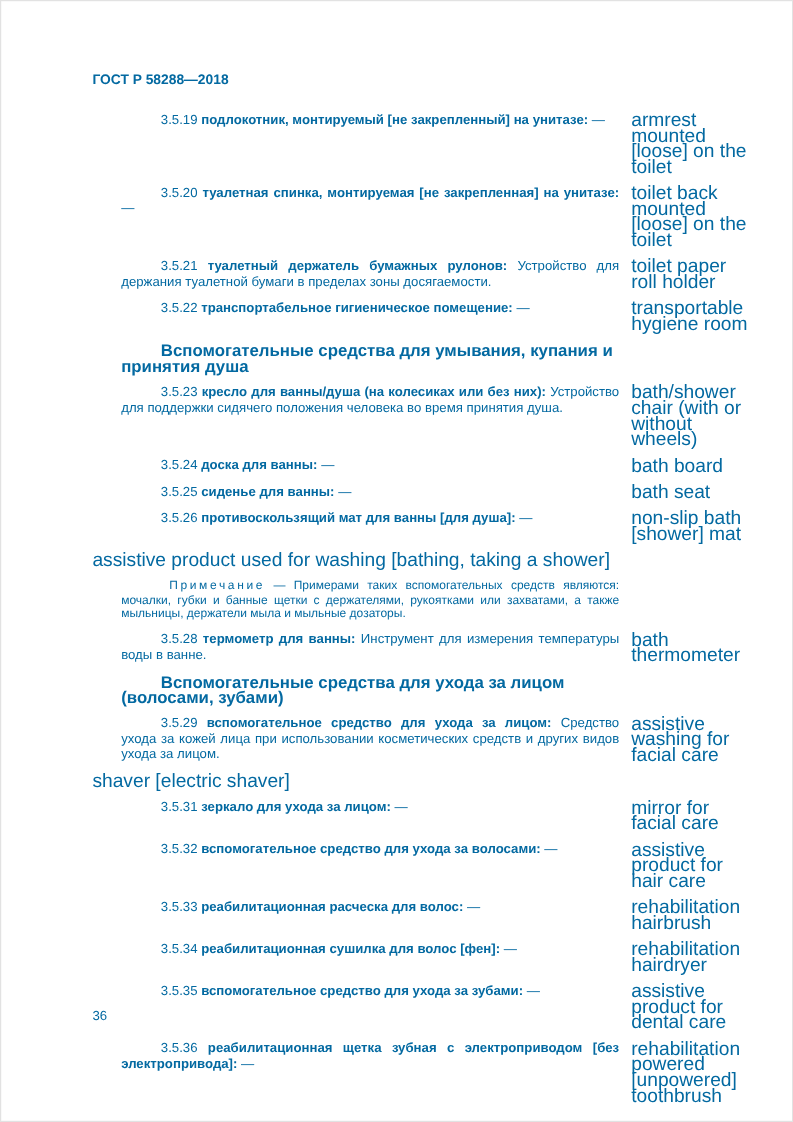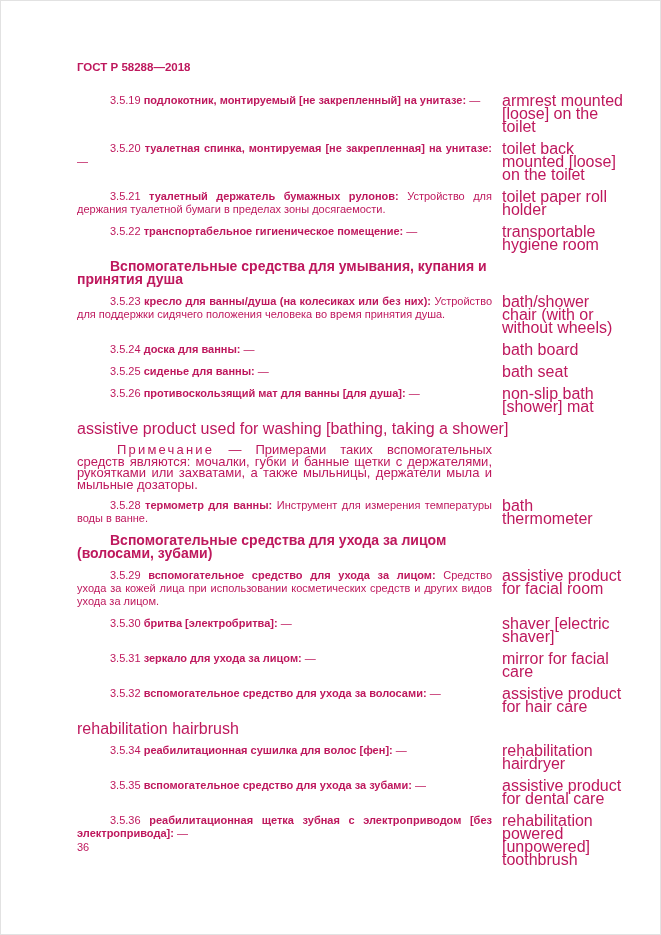--- a/index.html
+++ b/index.html
@@ -6,21 +6,21 @@
   html, body {
     margin: 0; padding: 0;
     background: #ffffff;
   }
   .page {
     position: relative;
     width: 661px; height: 935px;
     background: #ffffff;
     border: 1px solid #e2e2e2;
     font-family: "Liberation Sans", sans-serif;
-    color: #be185d;
+    color: #0369a1;
     overflow: hidden;
   }
   .standard-ref {
     position: absolute;
     top: 60px; left: 76px;
     font-size: 11.5px;
     font-weight: bold;
   }
   .entries {
     position: absolute;
@@ -28,20 +28,21 @@
     width: 546px;
   }
   .row {
     display: flex;
     gap: 10px;
     margin-bottom: 9px;
   }
   .main-col {
     flex: 0 0 415px;
     width: 415px;
+    margin-left: 24px;
   }
   p.main {
     margin: 0;
     font-size: 11px;
     line-height: 13px;
     text-align: justify;
     text-indent: 33px;
   }
   .term { font-weight: bold; }
   .eng-col {
@@ -52,21 +53,21 @@
   .row-heading { margin-top: 6px; }
   p.heading {
     margin: 0;
     font-size: 14px;
     line-height: 13px;
     font-weight: bold;
     text-indent: 33px;
   }
   p.note {
     margin: 0;
-    font-size: 13px;
+    font-size: 10px;
     line-height: 11.5px;
     text-align: justify;
     text-indent: 40px;
   }
   .note-label { letter-spacing: 2.2px; }
   .page-number {
     position: absolute;
     left: 76px; top: 840px;
     font-size: 11px;
   }
@@ -161,45 +162,45 @@
   <div class="row row-heading">
     <div class="main-col">
       <p class="heading">Вспомогательные средства для ухода за лицом (волосами, зубами)</p>
     </div>
   </div>
 
   <div class="row">
     <div class="main-col">
       <p class="main"><span class="num">3.5.29</span> <span class="term">вспомогательное средство для ухода за лицом:</span> <span class="def">Средство ухода за кожей лица при использовании косметических средств и других видов ухода за лицом.</span></p>
     </div>
-    <div class="eng-col">assistive product for facial room</div>
-  </div>
-
-  <div class="row">
-    <div class="main-col">
-      <p class="main"><span class="num">3.5.30</span> <span class="term">бритва [электробритва]:</span> <span class="def">—</span></p>
-    </div>
+    <div class="eng-col">assistive washing for facial care</div>
+  </div>
+
+  <div class="row">
     <div class="eng-col">shaver [electric shaver]</div>
   </div>
 
   <div class="row">
     <div class="main-col">
       <p class="main"><span class="num">3.5.31</span> <span class="term">зеркало для ухода за лицом:</span> <span class="def">—</span></p>
     </div>
     <div class="eng-col">mirror for facial care</div>
   </div>
 
   <div class="row">
     <div class="main-col">
       <p class="main"><span class="num">3.5.32</span> <span class="term">вспомогательное средство для ухода за волосами:</span> <span class="def">—</span></p>
     </div>
     <div class="eng-col">assistive product for hair care</div>
   </div>
 
   <div class="row">
+    <div class="main-col">
+      <p class="main"><span class="num">3.5.33</span> <span class="term">реабилитационная расческа для волос:</span> <span class="def">—</span></p>
+    </div>
     <div class="eng-col">rehabilitation hairbrush</div>
   </div>
 
   <div class="row">
     <div class="main-col">
       <p class="main"><span class="num">3.5.34</span> <span class="term">реабилитационная сушилка для волос [фен]:</span> <span class="def">—</span></p>
     </div>
     <div class="eng-col">rehabilitation hairdryer</div>
   </div>
 

